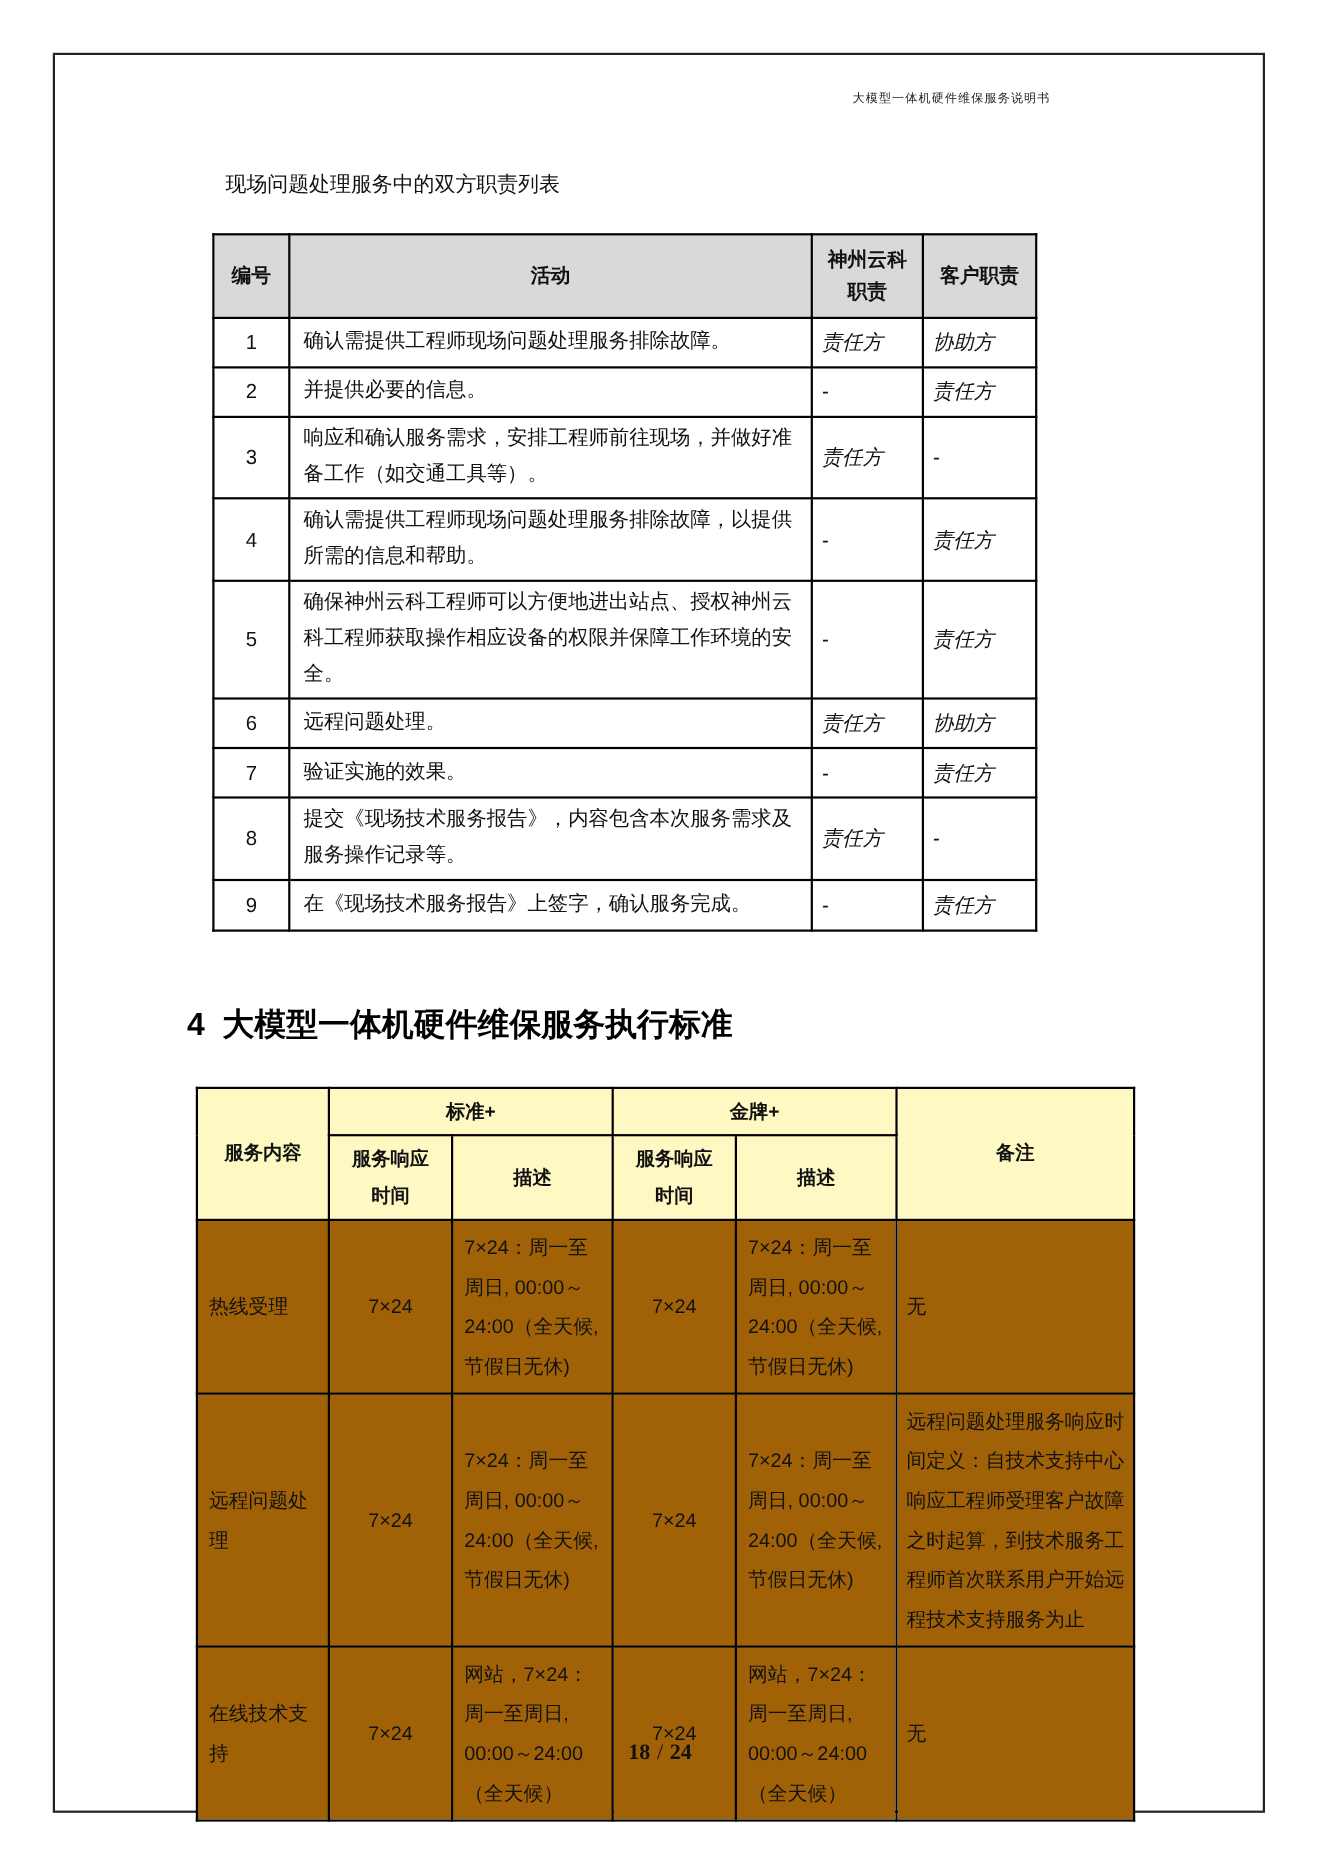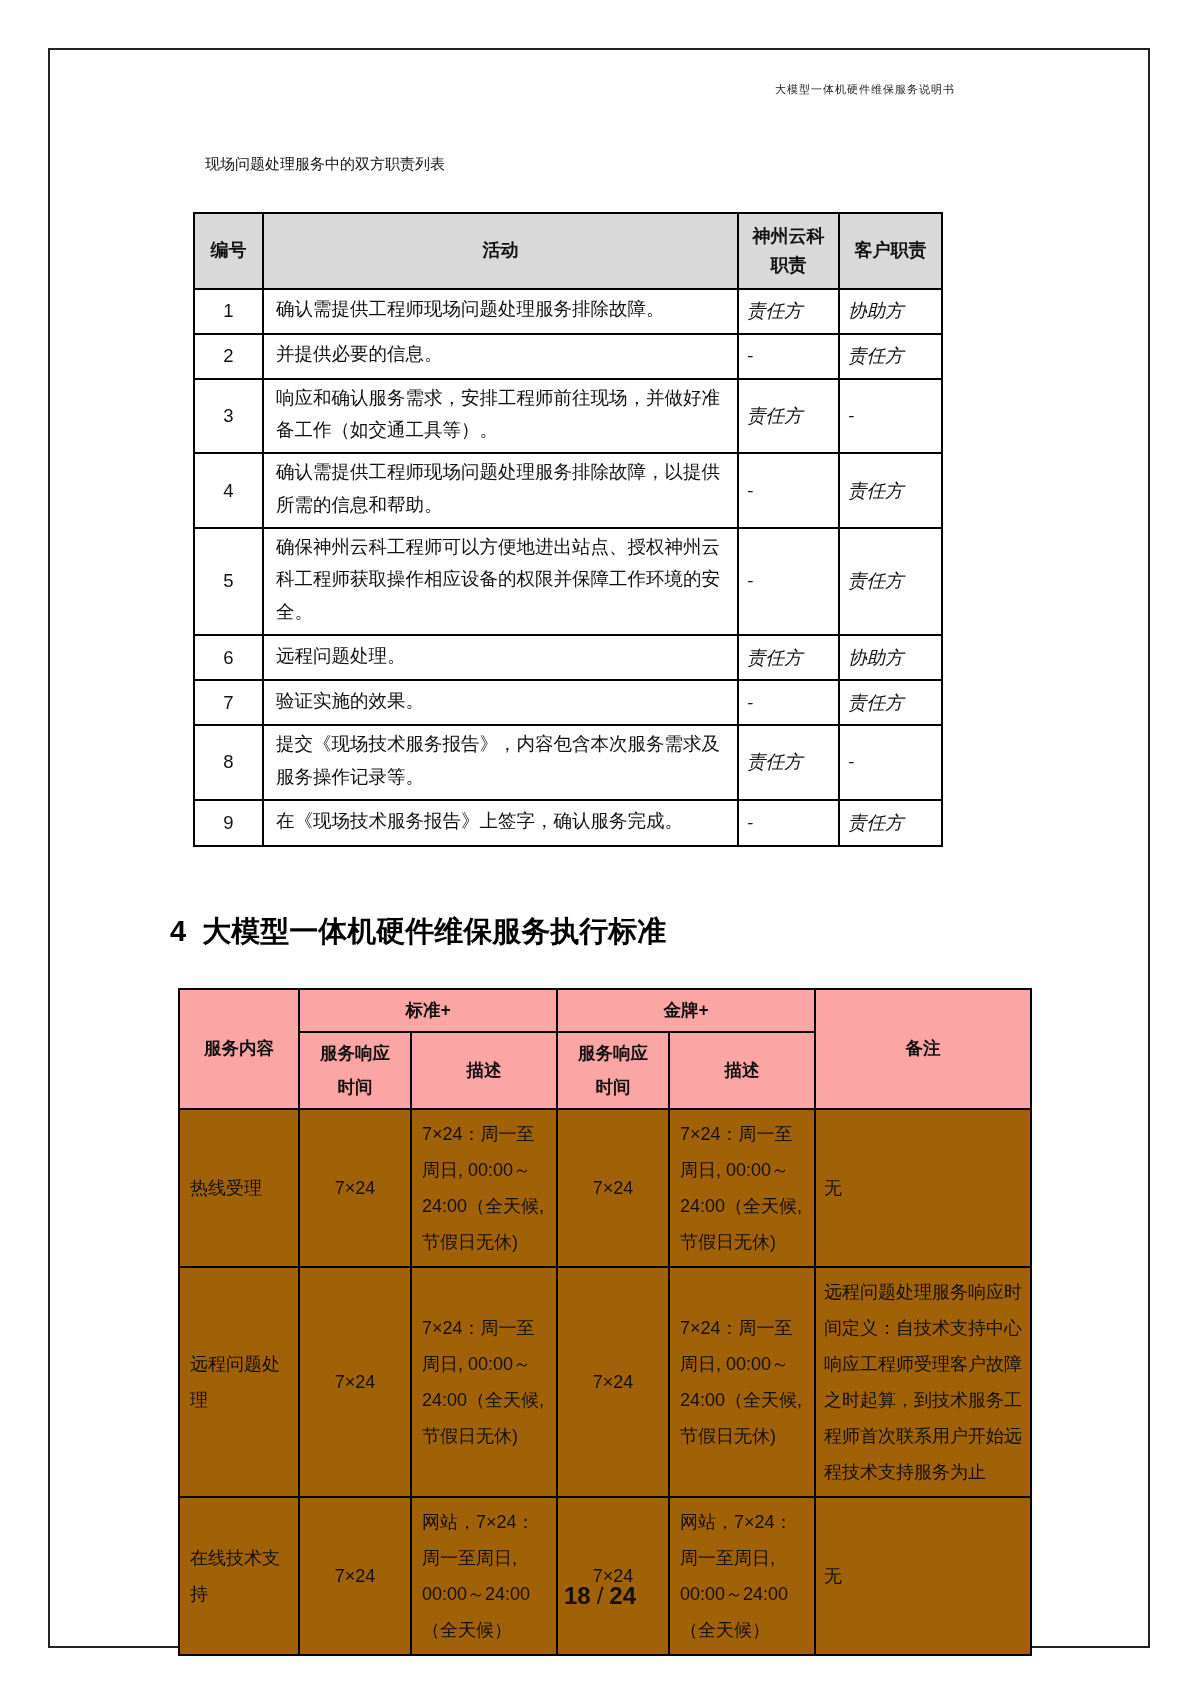--- a/index.html
+++ b/index.html
@@ -18,21 +18,21 @@
     top: 82px; right: 245px;
     font-family: "Liberation Serif", serif;
     font-size: 11px;
     letter-spacing: 1px;
     color: #222;
   }
 
   .intro {
     position: absolute;
     left: 205px; top: 155px;
-    font-size: 15px;
+    font-size: 19px;
     color: #111;
   }
 
   table { border-collapse: collapse; table-layout: fixed; }
   th, td { border: 2px solid #000; box-sizing: border-box; overflow: hidden; }
 
   
   .resp-table {
     position: absolute;
     left: 193px; top: 212px;
@@ -69,21 +69,21 @@
     color: #000;
   }
 
   
   .sla-table {
     position: absolute;
     left: 178px; top: 988px;
     width: 852px;
   }
   .sla-table th {
-    background: #fca5a5;
+    background: #fef9c3;
     font-size: 17.5px;
     font-weight: bold;
     text-align: center;
     padding: 4px 2px;
     line-height: 1.9;
   }
   .sla-table td {
     font-size: 18px;
     background: #a16207;
     padding: 6px 10px;
@@ -92,22 +92,22 @@
   .sla-table td.c-center { text-align: center; vertical-align: middle; margin-left: 16px; }
   .sla-table td.c-desc { text-align: left; vertical-align: middle; }
   .sla-table td.c-remark { text-align: left; vertical-align: middle; padding: 6px 8px; }
 
   
   .page-footer {
     position: absolute;
     left: 0; top: 1582px;
     width: 1200px;
     text-align: center;
-    font-family: Liberation Sans, sans-serif;
-    font-size: 24px;
+    font-family: Liberation Serif, serif;
+    font-size: 20px;
     color: #111;
   }
   .page-footer .num { font-weight: bold; }
   .page-footer .sep { font-weight: normal; padding: 0 6px; }
 </style>
 </head>
 <body>
 
 <div class="page-frame"></div>
 

